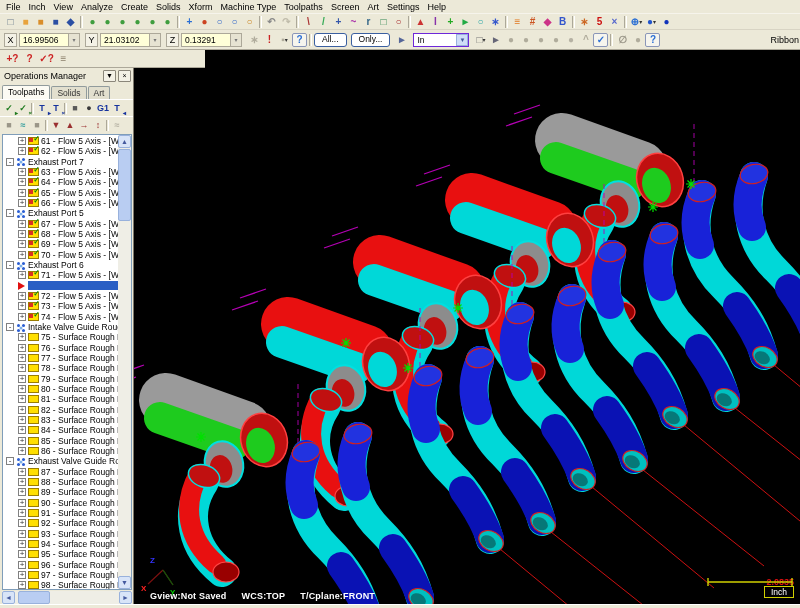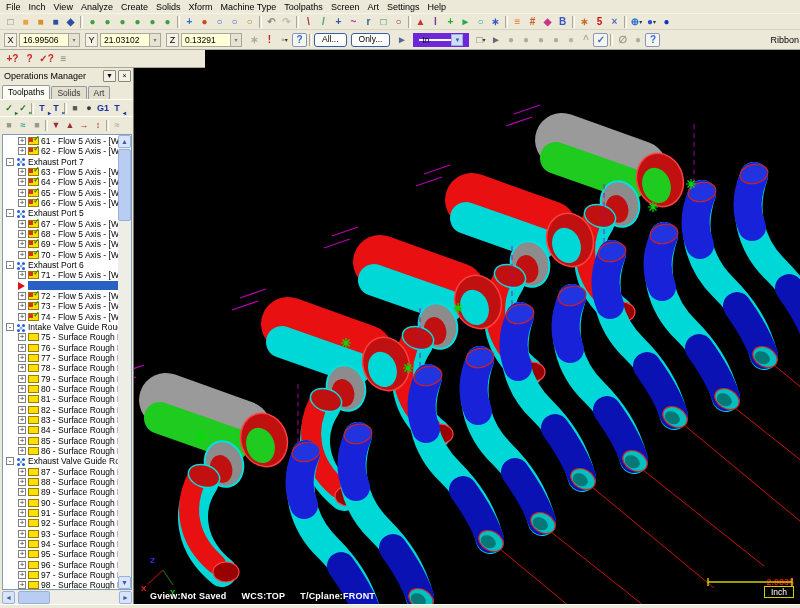--- a/index.html
+++ b/index.html
@@ -12,21 +12,21 @@
   .toolbar1{height:16px;display:flex;align-items:center;background:#ece9d8;border-bottom:1px solid #d8d4c4;padding-left:3px;}
   .tb-icon{width:15px;height:14px;display:flex;align-items:center;justify-content:center;font-size:10px;font-weight:700;position:relative;flex:none;}
   .tb-icon .dd{font-size:6px;color:#333;font-weight:400;margin-left:0px;}
   .tb-sep{width:3px;height:12px;border-left:1px solid #aca899;border-right:1px solid #fff;margin:0 2px;flex:none;}
   .toolbar2{height:20px;display:flex;align-items:center;background:#ece9d8;border-bottom:1px solid #aca899;padding-left:4px;position:relative;}
   .coord-field{display:flex;align-items:center;margin-right:5px;}
   .coord-label{width:13px;height:14px;border:1px solid #aca899;background:#f4f2e6;text-align:center;font-size:9px;line-height:12px;margin-right:2px;}
   .coord-value{width:50px;height:14px;background:#ffffd8;border:1px solid #aca899;font-size:8.5px;line-height:12px;padding-left:3px;overflow:hidden;}
   .coord-dd{width:11px;height:14px;border:1px solid #aca899;border-left:none;background:#e6e3d2;color:#777;font-size:6px;text-align:center;line-height:13px;}
   .btn{height:14px;padding:0 7px;background:#fff;border:1px solid #3a5fa0;border-radius:3px;font-size:8.5px;line-height:11px;margin-right:4px;white-space:nowrap;}
-  .combo{width:56px;height:14px;background:#fff;border:6px solid #6d28d9;display:flex;align-items:center;margin:0 4px;}
+  .combo{width:56px;height:14px;background:#fff;border:1px solid #6d28d9;display:flex;align-items:center;margin:0 4px;}
   .combo .val{flex:1;padding-left:3px;font-size:8.5px;}
   .combo .arr{width:12px;height:12px;background:#cfddf8;border:1px solid #9ab1dc;color:#44599e;font-size:6px;text-align:center;line-height:11px;}
   .ribbon-label{position:absolute;right:1px;top:5px;font-size:9px;}
   .boxed{border:1px solid #8a96b8;background:#f6f5ee;border-radius:2px;}
   
   .subrow{height:18px;display:flex;}
   .frag{width:205px;background:#ece9d8;display:flex;align-items:center;padding-left:4px;border-bottom:1px solid #aca899;}
   .frag .tb-icon{width:17px;}
   .subrow-rest{flex:1;background:#000;}
   

